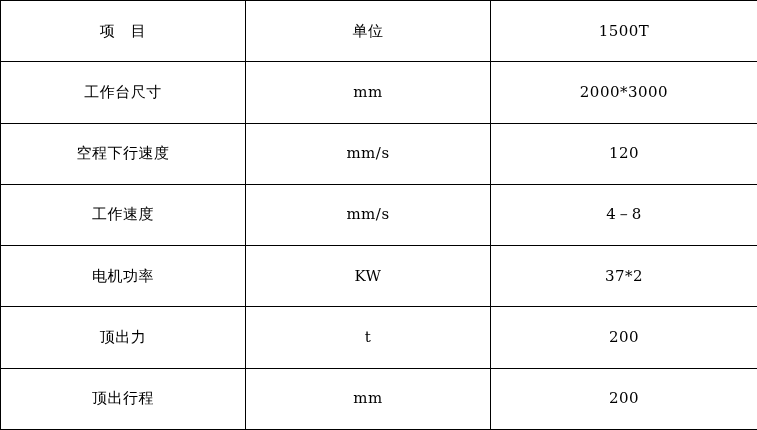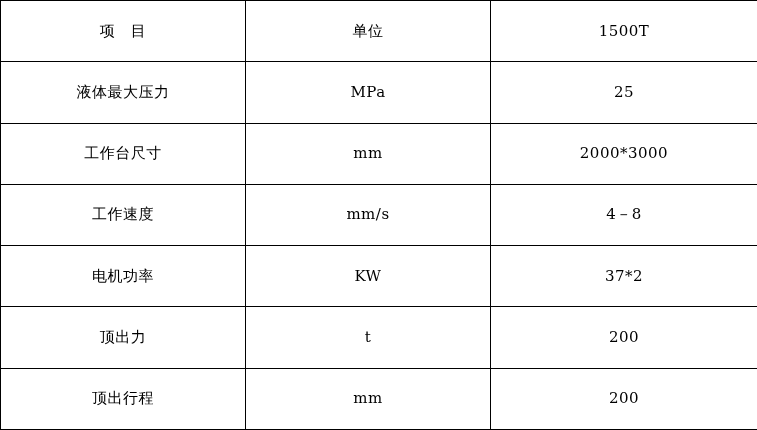--- a/index.html
+++ b/index.html
@@ -45,28 +45,28 @@
     <col class="c2">
     <col class="c3">
   </colgroup>
   <tbody>
     <tr>
       <th>项　目</th>
       <th>单位</th>
       <th>1500T</th>
     </tr>
     <tr>
-      <td>液体最大压力</td>
-      <td>MPa</td>
-      <td>25</td>
-    </tr>
-    <tr>
       <td>工作台尺寸</td>
       <td>mm</td>
       <td>2000*3000</td>
+    </tr>
+    <tr>
+      <td>空程下行速度</td>
+      <td>mm/s</td>
+      <td>120</td>
     </tr>
     <tr>
       <td>工作速度</td>
       <td>mm/s</td>
       <td>4－8</td>
     </tr>
     <tr>
       <td>电机功率</td>
       <td>KW</td>
       <td>37*2</td>

